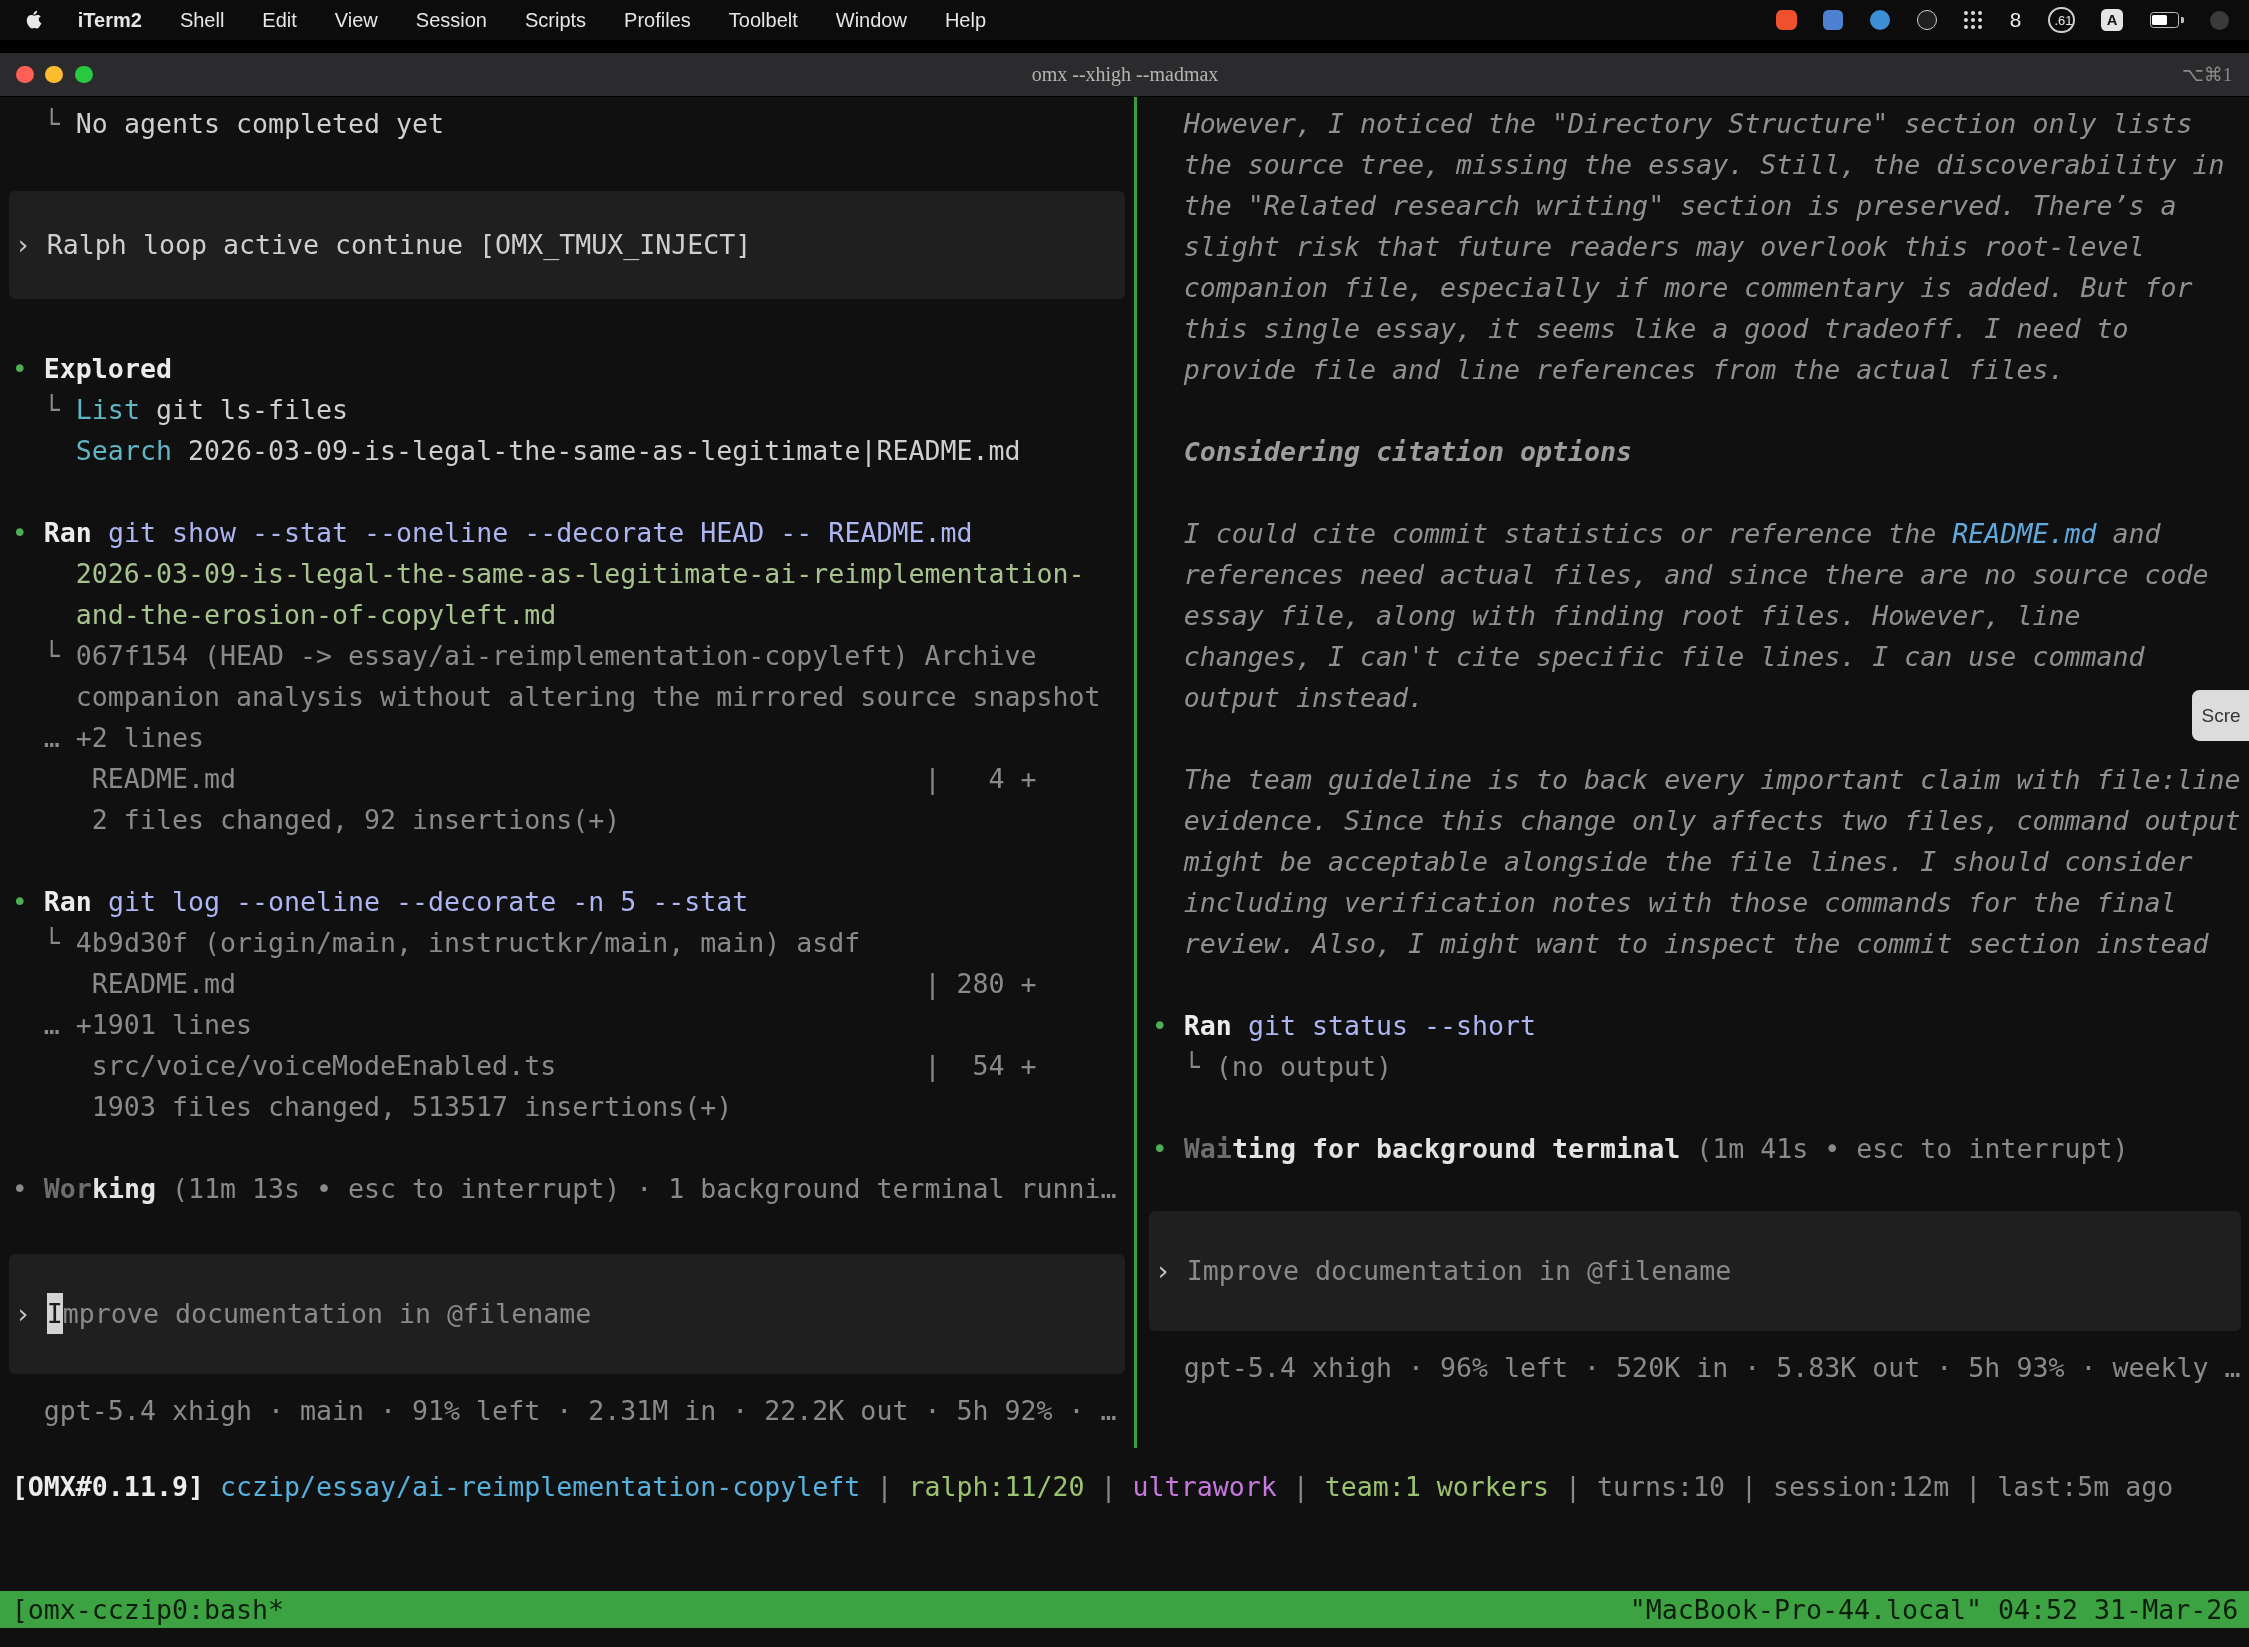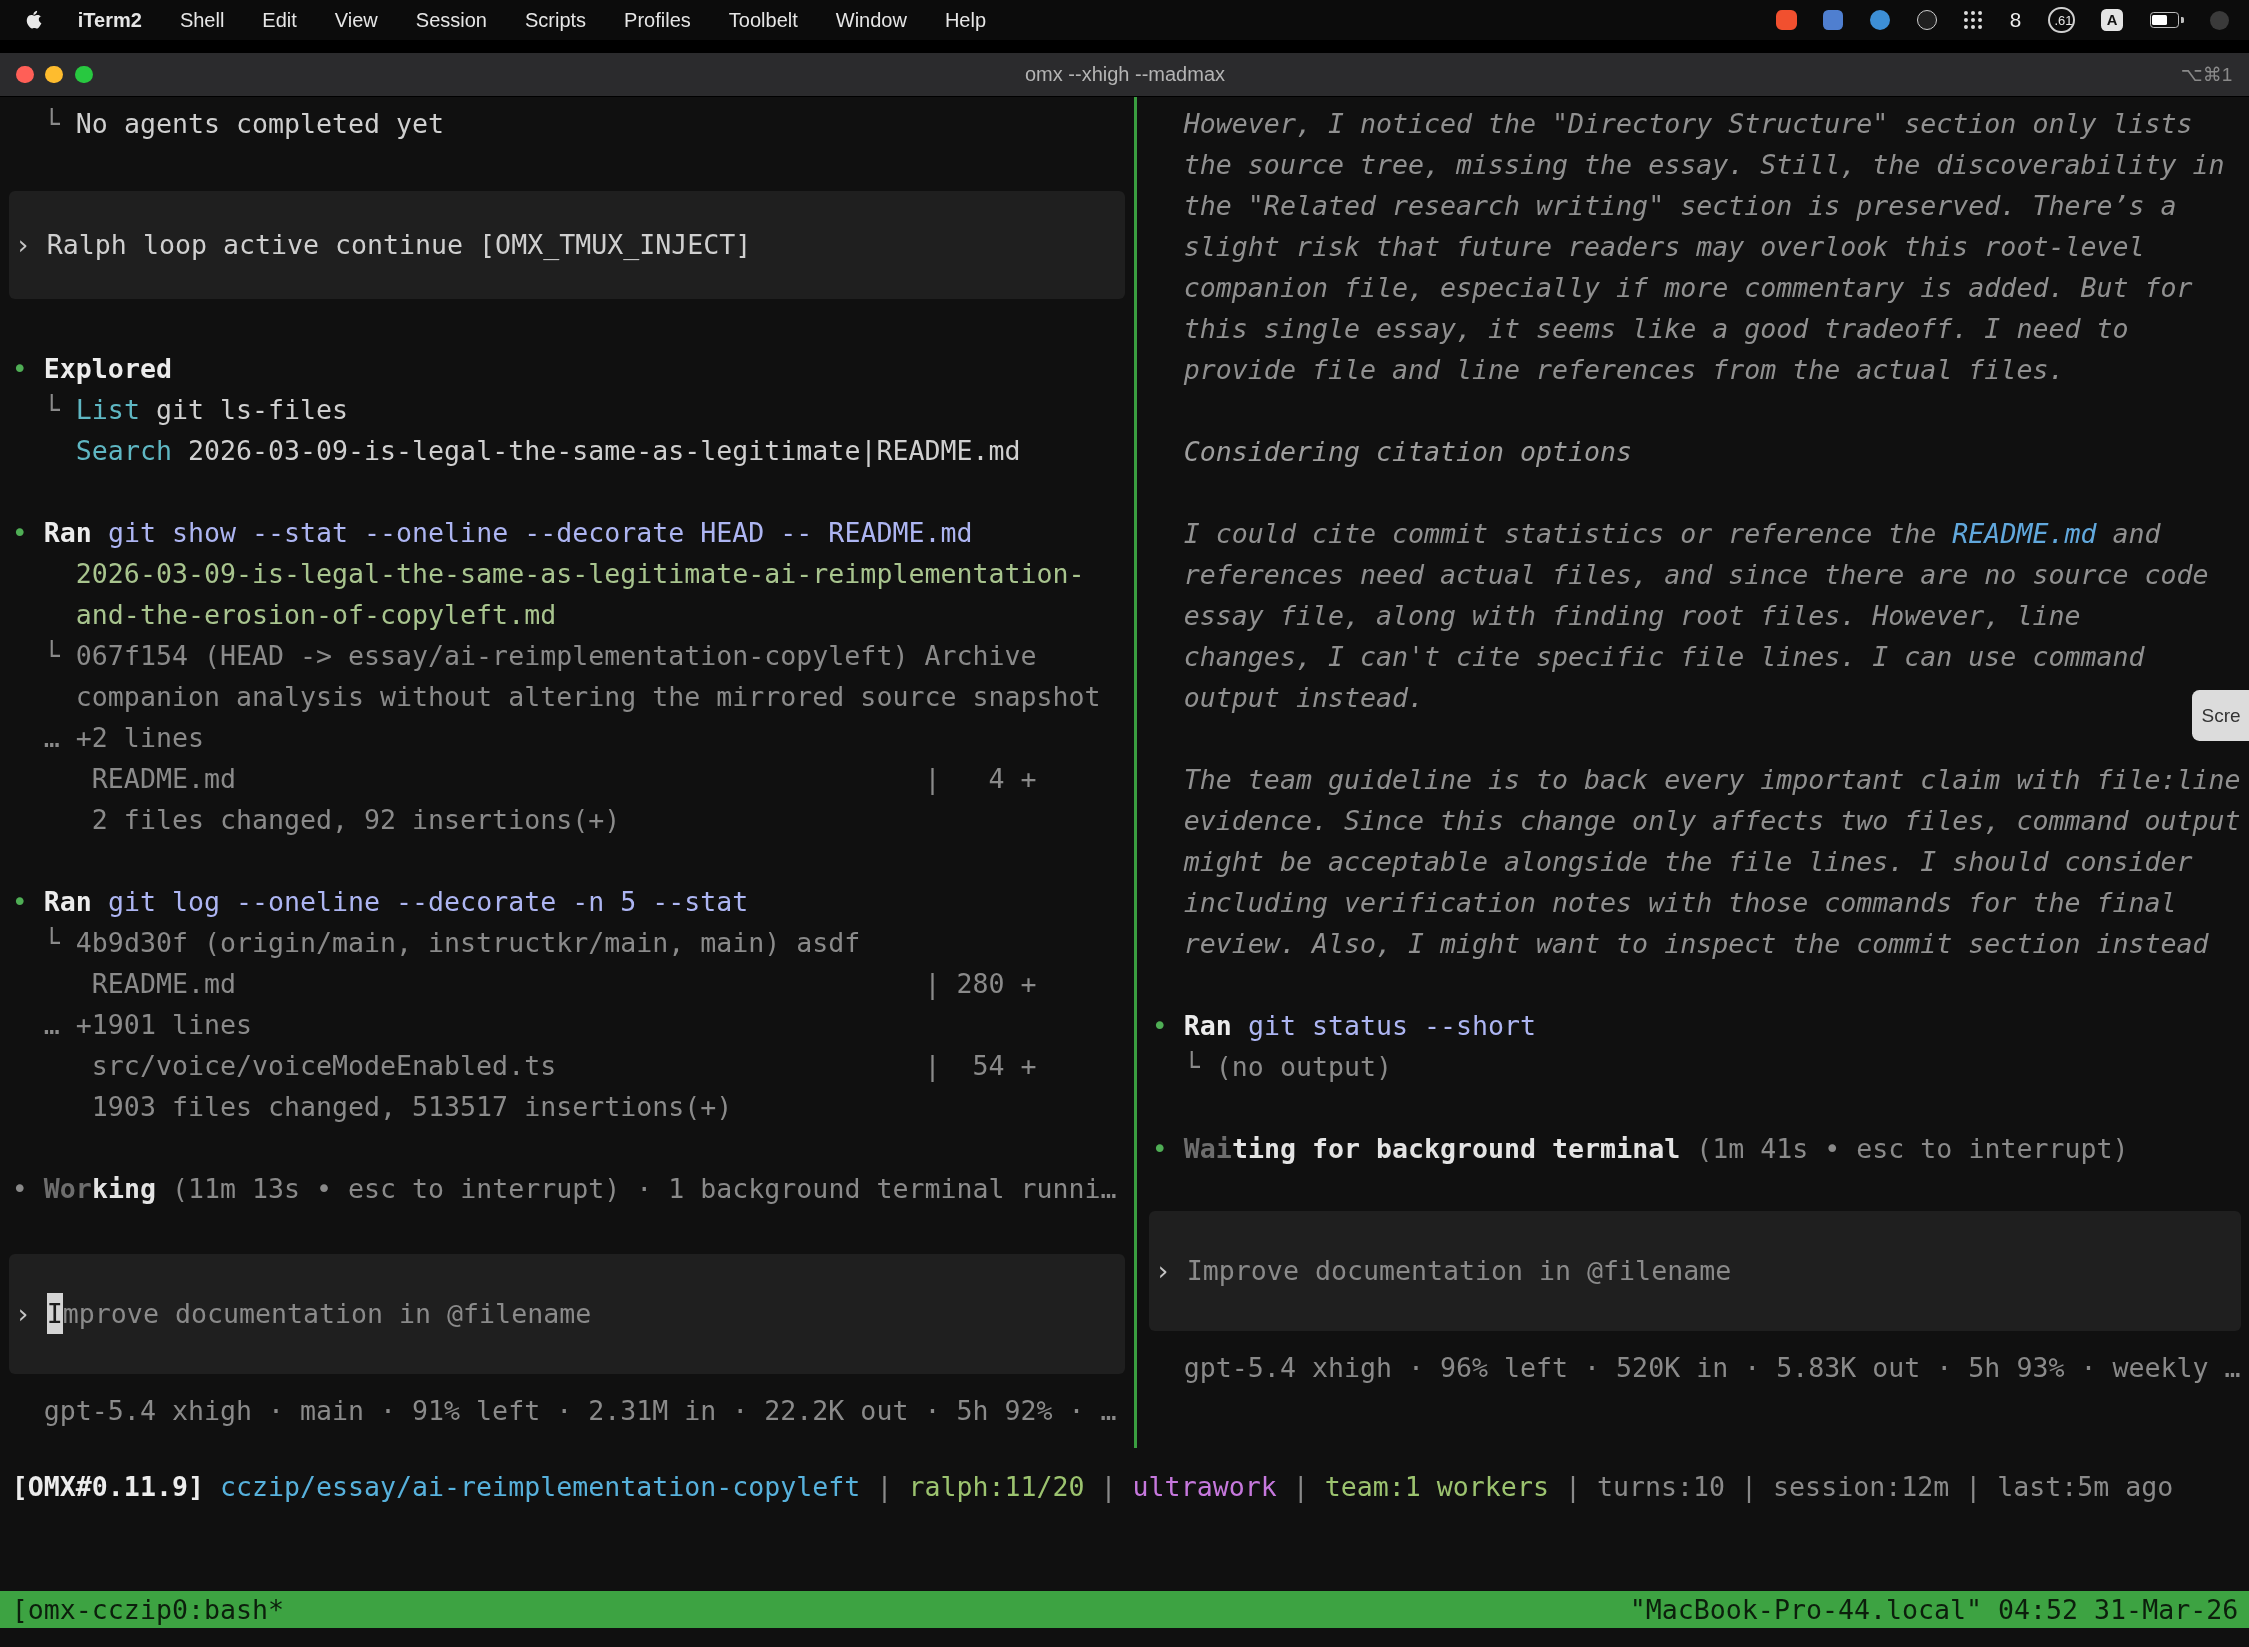--- a/index.html
+++ b/index.html
@@ -25,21 +25,21 @@
   .inputsrc{width:22px;height:22px;border-radius:5.2px;background:#e4e4e4;color:#111;
     display:flex;align-items:center;justify-content:center;font-size:14.8px;font-weight:bold}
   .battery{display:flex;align-items:center}
   .bat-body{width:29.5px;height:15.5px;border:1.5px solid #bdbdbd;border-radius:3.7px;padding:1.5px}
   .bat-fill{width:62%;height:100%;background:#fff;border-radius:1.5px}
   .bat-nub{width:3px;height:6.6px;background:#bdbdbd;border-radius:0 1.5px 1.5px 0;margin-left:1.5px}
   .circ-dim{width:19px;height:19px;border-radius:50%;background:#3a3a3a}
 
   
   .titlebar{position:absolute;top:53px;left:0;right:0;height:44px;background:#2b2b2d;
-    display:flex;align-items:center;font-family:Liberation Sans, sans-serif;border-bottom:0.7px solid #000}
+    display:flex;align-items:center;font-family:Liberation Serif, serif;border-bottom:0.7px solid #000}
   .traffic{display:flex;gap:11.8px;padding-left:16px;z-index:2}
   .tl{width:17.7px;height:17.7px;border-radius:50%}
   .tl-close{background:#ff5f57}.tl-min{background:#febc2e}.tl-max{background:#28c840}
   .wtitle{position:absolute;left:0;right:0;text-align:center;color:#b4b4b4;font-size:20px}
   .wshort{margin-left:auto;color:#8a8a8a;font-size:19px;padding-right:17.7px;z-index:2}
 
   
   .term{position:absolute;top:97px;left:0;right:0;bottom:0;background:#101010;
     font-size:26.6px;line-height:41px}
   .pane{position:absolute;top:0;padding-top:5.9px}
@@ -64,21 +64,21 @@
   
   .c-fg{color:#cfcfcf}
   .c-bold{color:#ececec;font-weight:bold}
   .c-dim{color:#8a8a8a}
   .c-prompt{color:#c4c4c4}
   .c-green{color:#4fae55}
   .c-cyan{color:#5fb7c3}
   .c-cmd{color:#adb5f2}
   .c-fileg{color:#a8c48e}
   .c-it{color:#909090;font-style:italic}
-  .c-itb{color:#9e9e9e;font-style:italic;font-weight:normal}
+  .c-itb{color:#9e9e9e;font-style:italic;font-weight:bold}
   .c-itlink{color:#61a8dd;font-style:italic}
   .c-shim1{color:#6d6d6d;font-weight:bold}
   .c-shim2{color:#e4e4e4;font-weight:bold}
   .c-cursor{background:#d4d4d4;color:#1c1c1c}
   .c-cyan2{color:#57b1dc}
   .c-green2{color:#9cc36f}
   .c-mag{color:#c678dd}
 </style>
 </head>
 <body>

